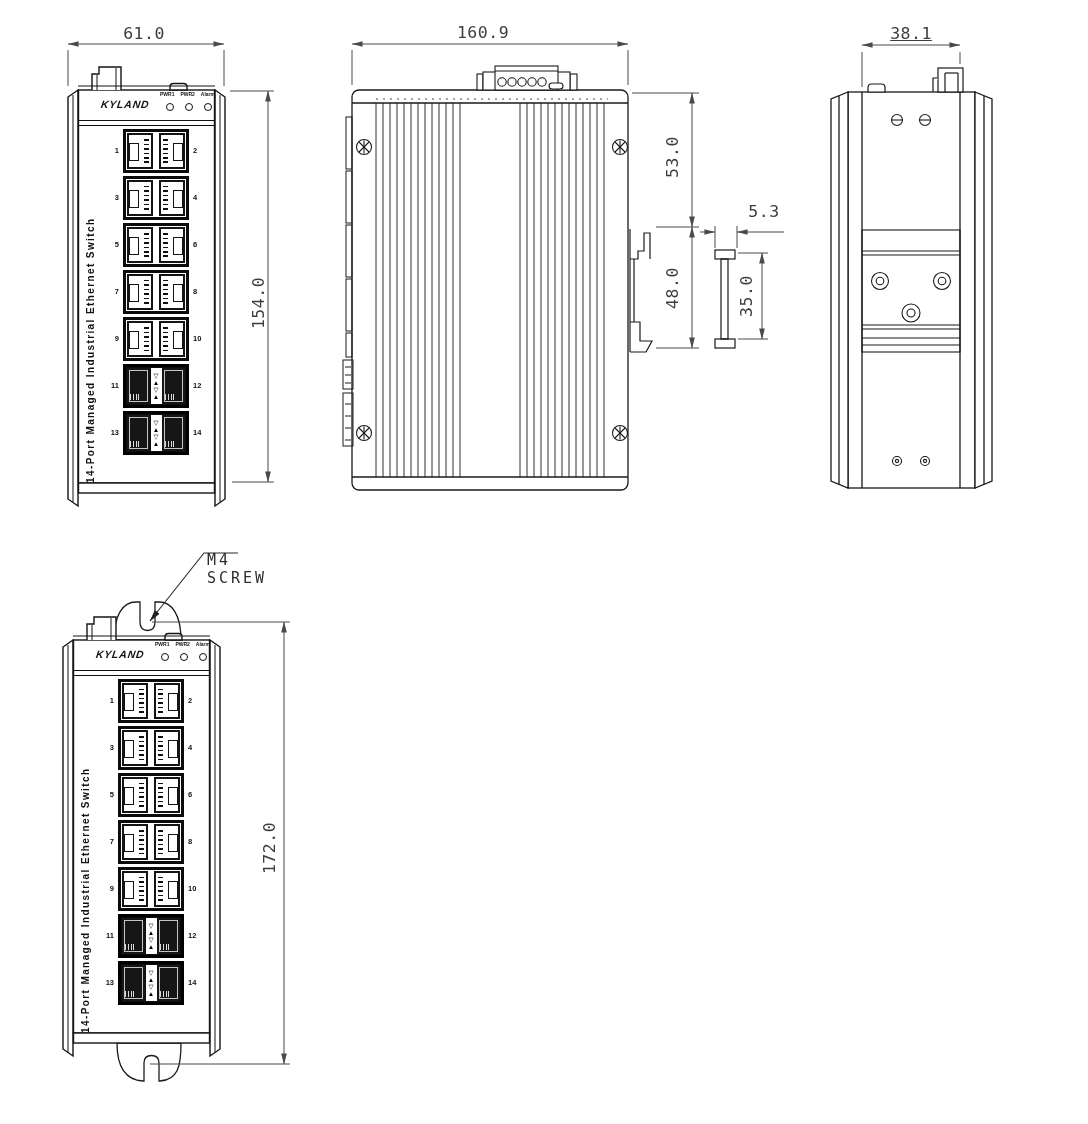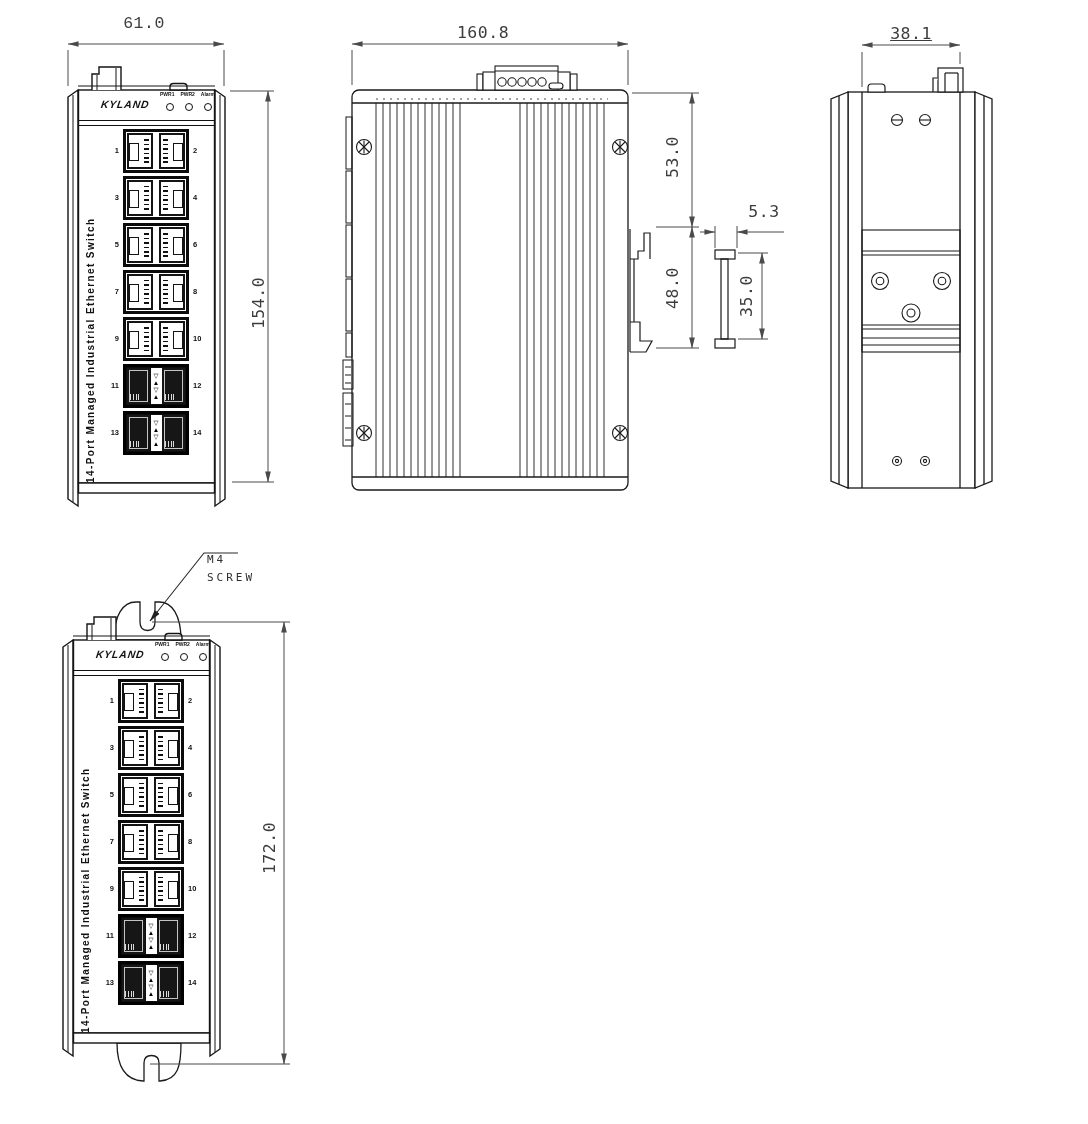--- a/index.html
+++ b/index.html
@@ -37,21 +37,21 @@
   .cb:before{content:"";position:absolute;inset:2px;border:1px solid rgba(255,255,255,.75);}
   .cb:after{content:"";position:absolute;left:3px;bottom:4px;width:11px;height:6px;opacity:.85;
             background:repeating-linear-gradient(90deg,#fff 0 1px,transparent 1px 2.8px);}
   .strip{width:11px;background:#fff;display:flex;align-items:center;justify-content:center;}
   .strip span{display:block;width:8px;font-size:6.5px;line-height:7px;color:#000;
               word-break:break-all;text-align:center;}
   
   .dim{position:absolute;font-family:"DejaVu Sans Mono",monospace;font-size:16.5px;color:#3d3d3d;
        letter-spacing:.5px;width:72px;text-align:center;line-height:18px;}
   .dim.rot{transform:rotate(-90deg);}
-  .callout{position:absolute;font-family:"DejaVu Sans Mono",monospace;font-size:11px;color:#2e2e2e;
+  .callout{position:absolute;font-family:"DejaVu Sans Mono",monospace;font-size:15px;color:#2e2e2e;
            letter-spacing:3px;line-height:18px;}
 </style>
 </head>
 <body>
 
 <div id="canvas">
 
   <div class="fv" style="left:65px;top:90px;">
     <svg class="fv-art" width="163" height="500" viewBox="0 0 163 500">
       <g fill="#fff" stroke="#141414" stroke-width="1.4">
@@ -428,22 +428,22 @@
       <line x1="738" y1="253" x2="768" y2="253"></line>
         <line x1="738" y1="339" x2="768" y2="339"></line>
       <line x1="762" y1="253" x2="762" y2="339" marker-start="url(#ar)" marker-end="url(#ar)"></line>
 
       <line x1="152" y1="622" x2="290" y2="622"></line>
         <line x1="150" y1="1064" x2="290" y2="1064"></line>
       <line x1="284" y1="622" x2="284" y2="1064" marker-start="url(#ar)" marker-end="url(#ar)"></line>
     </g>
   </svg>
 
-  <div class="dim" style="left:108px;top:15px;font-family:Liberation Mono, monospace;">61.0</div>
-  <div class="dim" style="left:447px;top:24px;">160.8</div>
+  <div class="dim" style="left:108px;top:25px;">61.0</div>
+  <div class="dim" style="left:447px;top:24px;">160.9</div>
   <div class="dim" style="left:875px;top:25px;text-decoration:underline;">38.1</div>
   <div class="dim rot" style="left:223px;top:294px;">154.0</div>
   <div class="dim rot" style="left:637px;top:148px;">53.0</div>
   <div class="dim rot" style="left:637px;top:279px;">48.0</div>
   <div class="dim" style="left:728px;top:203px;">5.3</div>
   <div class="dim rot" style="left:711px;top:287px;">35.0</div>
   <div class="dim rot" style="left:234px;top:839px;">172.0</div>
   <div class="callout" style="left:207px;top:551px;">
     <div>M4</div>
     <div>SCREW</div>

